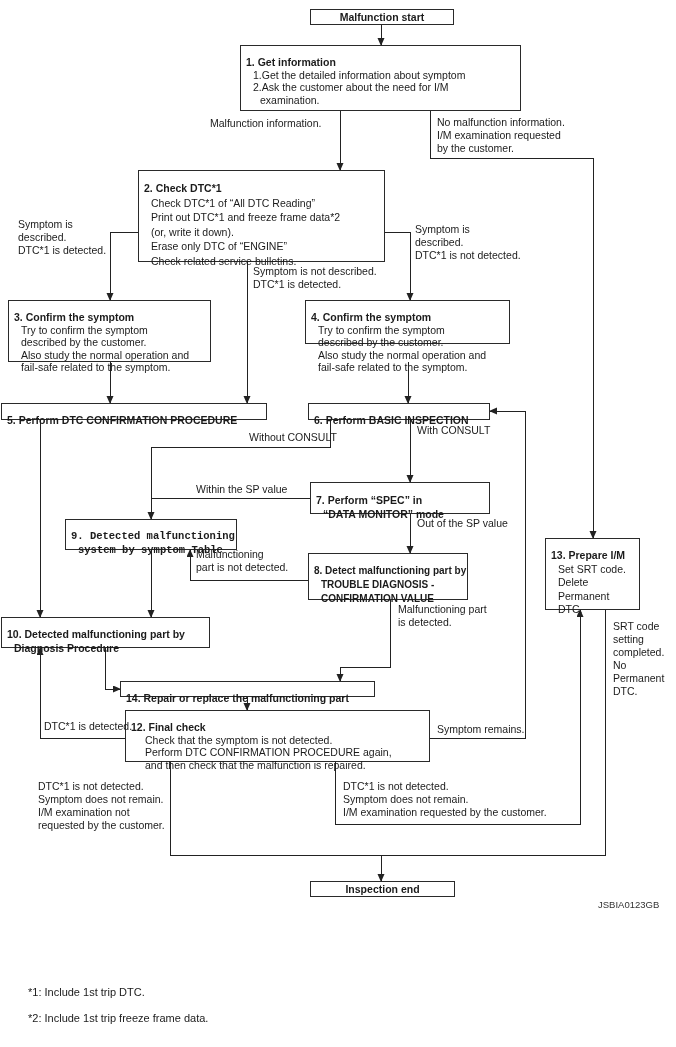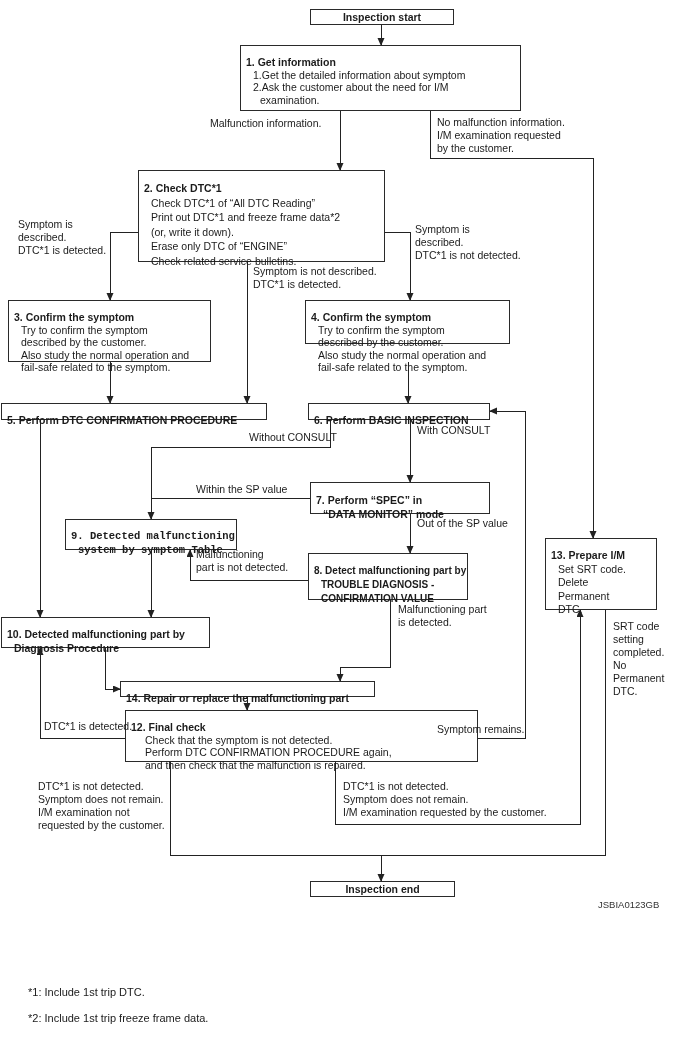--- a/index.html
+++ b/index.html
@@ -54,21 +54,21 @@
     <polyline points="247,697 247,710" marker-end="url(#ah)"></polyline>
     <polyline points="430,738 525,738 525,411 490,411" marker-end="url(#ah)"></polyline>
     <polyline points="125,738 40,738 40,648" marker-end="url(#ah)"></polyline>
     <polyline points="170,762 170,855 381,855"></polyline>
     <polyline points="335,762 335,824 580,824 580,610" marker-end="url(#ah)"></polyline>
     <polyline points="605,610 605,855 381,855"></polyline>
     <polyline points="381,855 381,881" marker-end="url(#ah)"></polyline>
   </svg>
 
   <div class="terminal" style="left:310px;top:9px;width:144px;height:16px;">
-    <span>Inspection start</span>
+    <span>Malfunction start</span>
   </div>
   <div class="terminal" style="left:310px;top:881px;width:145px;height:16px;">
     <span>Inspection end</span>
   </div>
 
   <div class="box" style="left:240px;top:45px;width:281px;height:66px;">
     <div class="t">1. Get information</div>
     <div class="ln i1">1.Get the detailed information about symptom</div>
     <div class="ln i1">2.Ask the customer about the need for I/M</div>
     <div class="ln i2">examination.</div>
@@ -125,28 +125,28 @@
 
   <div class="box lh135" style="left:1px;top:617px;width:209px;height:31px;">
     <div class="t">10. Detected malfunctioning part by</div>
     <div class="t i1">Diagnosis Procedure</div>
   </div>
 
   <div class="box" style="left:120px;top:681px;width:255px;height:16px;">
     <div class="t">14. Repair or replace the malfunctioning part</div>
   </div>
 
-  <div class="box" style="left:125px;top:710px;width:353px;height:52px;">
+  <div class="box" style="left:125px;top:710px;width:305px;height:52px;">
     <div class="t">12. Final check</div>
     <div class="ln i2">Check that the symptom is not detected.</div>
     <div class="ln i2">Perform DTC CONFIRMATION PROCEDURE again,</div>
     <div class="ln i2">and then check that the malfunction is repaired.</div>
   </div>
 
-  <div class="box lh135" style="left:545px;top:538px;width:112px;height:72px;">
+  <div class="box lh135" style="left:545px;top:538px;width:95px;height:72px;">
     <div class="t">13. Prepare I/M</div>
     <div class="ln i1">Set SRT code.</div>
     <div class="ln i1">Delete</div>
     <div class="ln i1">Permanent</div>
     <div class="ln i1">DTC.</div>
   </div>
 
   <div class="lbl" style="left:210px;top:117px;">
     <div>Malfunction information.</div>
   </div>

